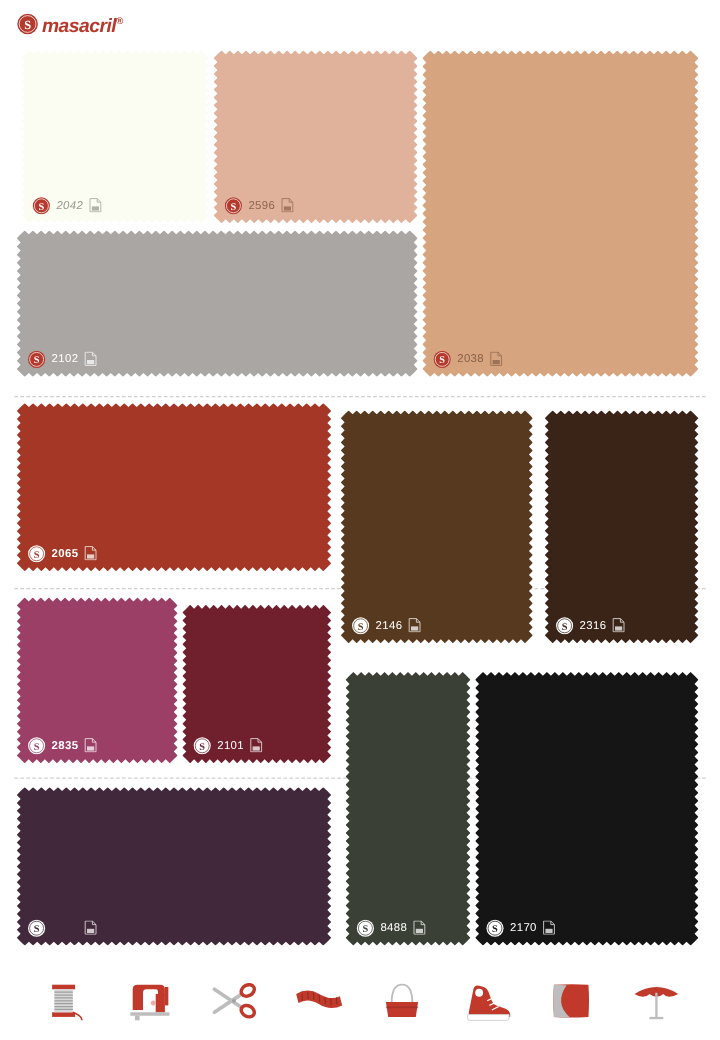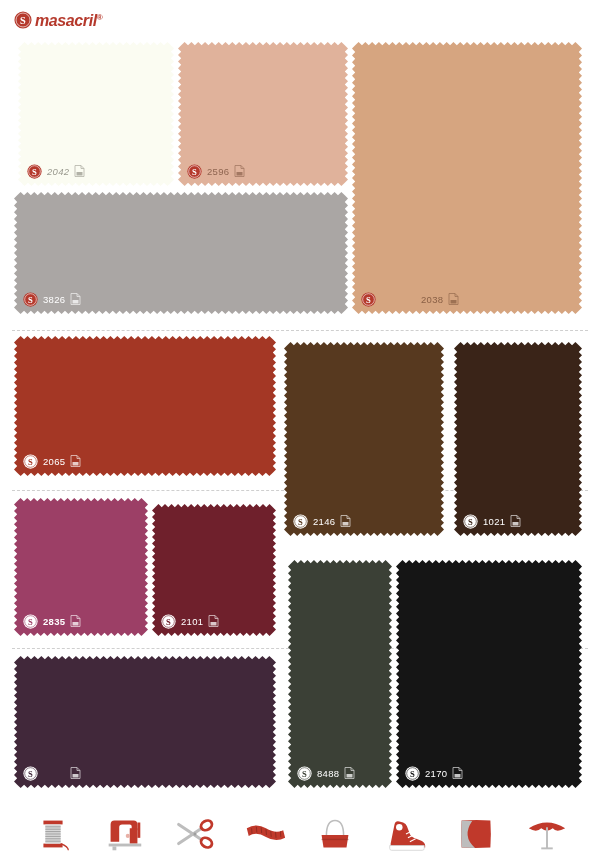--- a/index.html
+++ b/index.html
@@ -109,55 +109,55 @@
       <div class="swatch" style="left: 352px; top: 42px; width: 230px; height: 272px;">
         <svg class="cloth" viewBox="0 0 230 272">
           <path d="M 3.2 3.2 L 6.587878787878788 0 L 9.975757575757576 3.2 L 13.363636363636363 0 L 16.75151515151515 3.2 L 20.139393939393937 0 L 23.527272727272724 3.2 L 26.915151515151514 0 L 30.3030303030303 3.2 L 33.69090909090909 0 L 37.07878787878788 3.2 L 40.46666666666667 0 L 43.85454545454545 3.2 L 47.24242424242424 0 L 50.63030303030303 3.2 L 54.01818181818182 0 L 57.406060606060606 3.2 L 60.7939393939394 0 L 64.18181818181817 3.2 L 67.56969696969696 0 L 70.95757575757575 3.2 L 74.34545454545454 0 L 77.73333333333333 3.2 L 81.12121212121212 0 L 84.5090909090909 3.2 L 87.8969696969697 0 L 91.28484848484848 3.2 L 94.67272727272727 0 L 98.06060606060606 3.2 L 101.44848484848485 0 L 104.83636363636364 3.2 L 108.22424242424242 0 L 111.61212121212121 3.2 L 115 0 L 118.38787878787879 3.2 L 121.77575757575758 0 L 125.16363636363636 3.2 L 128.55151515151513 0 L 131.9393939393939 3.2 L 135.3272727272727 0 L 138.7151515151515 3.2 L 142.1030303030303 0 L 145.49090909090907 3.2 L 148.87878787878785 0 L 152.26666666666665 3.2 L 155.65454545454546 0 L 159.04242424242423 3.2 L 162.430303030303 0 L 165.81818181818178 3.2 L 169.2060606060606 0 L 172.5939393939394 3.2 L 175.98181818181817 0 L 179.36969696969695 3.2 L 182.75757575757572 0 L 186.14545454545453 3.2 L 189.53333333333333 0 L 192.9212121212121 3.2 L 196.30909090909088 0 L 199.6969696969697 3.2 L 203.08484848484846 0 L 206.47272727272727 3.2 L 209.86060606060605 0 L 213.24848484848482 3.2 L 216.63636363636363 0 L 220.0242424242424 3.2 L 223.4121212121212 0 L 226.79999999999998 3.2 L 230 6.605128205128206 L 226.8 10.01025641025641 L 230 13.415384615384617 L 226.8 16.82051282051282 L 230 20.225641025641025 L 226.8 23.630769230769232 L 230 27.03589743589744 L 226.8 30.441025641025643 L 230 33.84615384615385 L 226.8 37.251282051282054 L 230 40.65641025641026 L 226.8 44.06153846153847 L 230 47.46666666666667 L 226.8 50.87179487179488 L 230 54.27692307692308 L 226.8 57.68205128205129 L 230 61.0871794871795 L 226.8 64.49230769230769 L 230 67.89743589743591 L 226.8 71.3025641025641 L 230 74.70769230769231 L 226.8 78.11282051282052 L 230 81.51794871794873 L 226.8 84.92307692307693 L 230 88.32820512820514 L 226.8 91.73333333333333 L 230 95.13846153846156 L 226.8 98.54358974358976 L 230 101.94871794871796 L 226.8 105.35384615384616 L 230 108.75897435897437 L 226.8 112.16410256410258 L 230 115.56923076923078 L 226.8 118.97435897435899 L 230 122.37948717948719 L 226.8 125.78461538461539 L 230 129.18974358974359 L 226.8 132.5948717948718 L 230 136 L 226.8 139.4051282051282 L 230 142.81025641025641 L 226.8 146.2153846153846 L 230 149.62051282051283 L 226.8 153.02564102564102 L 230 156.43076923076924 L 226.8 159.83589743589744 L 230 163.24102564102563 L 226.8 166.64615384615385 L 230 170.05128205128207 L 226.8 173.45641025641027 L 230 176.86153846153846 L 226.8 180.26666666666665 L 230 183.67179487179487 L 226.8 187.0769230769231 L 230 190.4820512820513 L 226.8 193.8871794871795 L 230 197.2923076923077 L 226.8 200.6974358974359 L 230 204.10256410256412 L 226.8 207.5076923076923 L 230 210.91282051282053 L 226.8 214.31794871794872 L 230 217.72307692307695 L 226.8 221.12820512820514 L 230 224.53333333333333 L 226.8 227.93846153846155 L 230 231.34358974358975 L 226.8 234.74871794871797 L 230 238.15384615384616 L 226.8 241.55897435897435 L 230 244.96410256410257 L 226.8 248.36923076923077 L 230 251.774358974359 L 226.8 255.17948717948718 L 230 258.5846153846154 L 226.8 261.9897435897436 L 230 265.3948717948718 L 226.8 268.8 L 223.41212121212124 272 L 220.02424242424243 268.8 L 216.63636363636365 272 L 213.24848484848485 268.8 L 209.86060606060607 272 L 206.4727272727273 268.8 L 203.0848484848485 272 L 199.69696969696972 268.8 L 196.3090909090909 272 L 192.92121212121214 268.8 L 189.53333333333336 272 L 186.14545454545456 268.8 L 182.75757575757578 272 L 179.36969696969697 268.8 L 175.9818181818182 272 L 172.59393939393942 268.8 L 169.20606060606062 272 L 165.81818181818184 268.8 L 162.43030303030304 272 L 159.04242424242426 268.8 L 155.65454545454548 272 L 152.26666666666668 268.8 L 148.87878787878788 272 L 145.4909090909091 268.8 L 142.10303030303032 272 L 138.71515151515155 268.8 L 135.32727272727274 272 L 131.93939393939394 268.8 L 128.55151515151516 272 L 125.16363636363637 268.8 L 121.7757575757576 272 L 118.3878787878788 268.8 L 115.00000000000001 272 L 111.61212121212122 268.8 L 108.22424242424243 272 L 104.83636363636366 268.8 L 101.44848484848488 272 L 98.06060606060609 268.8 L 94.67272727272729 272 L 91.28484848484851 268.8 L 87.8969696969697 272 L 84.50909090909093 268.8 L 81.12121212121215 272 L 77.73333333333335 268.8 L 74.34545454545454 272 L 70.95757575757577 268.8 L 67.56969696969699 272 L 64.18181818181822 268.8 L 60.79393939393941 272 L 57.406060606060606 268.8 L 54.01818181818183 272 L 50.630303030303054 268.8 L 47.24242424242428 272 L 43.85454545454547 268.8 L 40.46666666666667 272 L 37.07878787878789 268.8 L 33.690909090909116 272 L 30.30303030303031 268.8 L 26.915151515151535 272 L 23.52727272727273 268.8 L 20.139393939393955 272 L 16.75151515151518 268.8 L 13.363636363636374 272 L 9.975757575757598 268.8 L 6.587878787878793 272 L 3.200000000000017 268.8 L 0 265.3948717948718 L 3.2 261.9897435897436 L 0 258.5846153846154 L 3.2 255.17948717948718 L 0 251.774358974359 L 3.2 248.36923076923077 L 0 244.96410256410257 L 3.2 241.55897435897435 L 0 238.15384615384616 L 3.2 234.74871794871797 L 0 231.34358974358975 L 3.2 227.93846153846155 L 0 224.53333333333336 L 3.2 221.12820512820514 L 0 217.72307692307692 L 3.2 214.31794871794872 L 0 210.91282051282053 L 3.2 207.5076923076923 L 0 204.1025641025641 L 3.2 200.69743589743592 L 0 197.2923076923077 L 3.2 193.88717948717948 L 0 190.4820512820513 L 3.2 187.0769230769231 L 0 183.67179487179487 L 3.2 180.26666666666668 L 0 176.86153846153846 L 3.2 173.45641025641027 L 0 170.05128205128204 L 3.2 166.64615384615385 L 0 163.24102564102566 L 3.2 159.83589743589744 L 0 156.43076923076922 L 3.2 153.02564102564102 L 0 149.62051282051283 L 3.2 146.2153846153846 L 0 142.81025641025641 L 3.2 139.4051282051282 L 0 136 L 3.2 132.5948717948718 L 0 129.18974358974359 L 3.2 125.78461538461539 L 0 122.37948717948717 L 3.2 118.97435897435898 L 0 115.56923076923076 L 3.2 112.16410256410256 L 0 108.75897435897437 L 3.2 105.35384615384615 L 0 101.94871794871793 L 3.2 98.54358974358973 L 0 95.13846153846154 L 3.2 91.73333333333335 L 0 88.32820512820513 L 3.2 84.9230769230769 L 0 81.51794871794871 L 3.2 78.11282051282049 L 0 74.7076923076923 L 3.2 71.3025641025641 L 0 67.89743589743588 L 3.2 64.49230769230769 L 0 61.08717948717947 L 3.2 57.682051282051276 L 0 54.276923076923055 L 3.2 50.87179487179486 L 0 47.46666666666667 L 3.2 44.06153846153845 L 0 40.656410256410254 L 3.2 37.25128205128203 L 0 33.84615384615384 L 3.2 30.441025641025647 L 0 27.035897435897425 L 3.2 23.630769230769232 L 0 20.22564102564101 L 3.2 16.820512820512818 L 0 13.415384615384625 L 3.2 10.010256410256375 L 0 6.60512820512821 L 3.2 3.1999999999999886 Z" fill="#d6a580"></path>
         </svg>
         <div class="label">
           <svg class="sbadge" viewBox="0 0 40 40">
             <circle cx="20" cy="20" r="19" fill="#b5392c"></circle>
             <circle cx="20" cy="20" r="15.5" fill="none" stroke="#ffffff" stroke-width="1.6"></circle>
             <text x="20" y="28.5" text-anchor="middle" font-family="'Liberation Serif', serif" font-size="23" font-weight="bold" fill="#ffffff">S</text>
           </svg>
-          <span class="code" style="color: rgb(138, 96, 69); margin-left: 40px;">2038</span>
+          <span class="code" style="color: rgb(138, 96, 69);">2038</span>
           <svg class="doc-ico" viewBox="0 0 22 24">
             <path d="M2 1 h12 l6 6 v16 h-18 z M14 1 v6 h6" fill="none" stroke="#8a6045" stroke-width="1.6"></path>
             <rect x="5" y="14" width="12" height="7" fill="#8a6045"></rect>
           </svg>
         </div>
       </div>
       <div class="swatch" style="left: 14px; top: 192px; width: 334px; height: 122px;">
         <svg class="cloth" viewBox="0 0 334 122">
           <path d="M 3.2 3.2 L 6.612500000000001 0 L 10.025 3.2 L 13.4375 0 L 16.85 3.2 L 20.2625 0 L 23.675 3.2 L 27.087500000000002 0 L 30.5 3.2 L 33.9125 0 L 37.325 3.2 L 40.737500000000004 0 L 44.150000000000006 3.2 L 47.56250000000001 0 L 50.97500000000001 3.2 L 54.3875 0 L 57.800000000000004 3.2 L 61.21250000000001 0 L 64.625 3.2 L 68.03750000000001 0 L 71.45 3.2 L 74.86250000000001 0 L 78.275 3.2 L 81.6875 0 L 85.10000000000001 3.2 L 88.51250000000002 0 L 91.92500000000001 3.2 L 95.3375 0 L 98.75000000000001 3.2 L 102.16250000000002 0 L 105.575 3.2 L 108.98750000000001 0 L 112.4 3.2 L 115.81250000000001 0 L 119.22500000000002 3.2 L 122.6375 0 L 126.05000000000001 3.2 L 129.4625 0 L 132.875 3.2 L 136.2875 0 L 139.7 3.2 L 143.11249999999998 0 L 146.525 3.2 L 149.9375 0 L 153.35 3.2 L 156.76250000000002 0 L 160.17499999999998 3.2 L 163.5875 0 L 167 3.2 L 170.4125 0 L 173.82500000000002 3.2 L 177.2375 0 L 180.65 3.2 L 184.06250000000003 0 L 187.475 3.2 L 190.8875 0 L 194.3 3.2 L 197.7125 0 L 201.12500000000003 3.2 L 204.5375 0 L 207.95 3.2 L 211.3625 0 L 214.775 3.2 L 218.18750000000003 0 L 221.6 3.2 L 225.0125 0 L 228.425 3.2 L 231.8375 0 L 235.25000000000003 3.2 L 238.6625 0 L 242.075 3.2 L 245.4875 0 L 248.9 3.2 L 252.31250000000003 0 L 255.725 3.2 L 259.1375 0 L 262.55 3.2 L 265.9625 0 L 269.375 3.2 L 272.7875 0 L 276.2 3.2 L 279.6125 0 L 283.025 3.2 L 286.4375 0 L 289.85 3.2 L 293.26250000000005 0 L 296.675 3.2 L 300.0875 0 L 303.5 3.2 L 306.9125 0 L 310.32500000000005 3.2 L 313.7375 0 L 317.15 3.2 L 320.5625 0 L 323.975 3.2 L 327.38750000000005 0 L 330.8 3.2 L 334 6.6 L 330.8 10 L 334 13.399999999999999 L 330.8 16.8 L 334 20.2 L 330.8 23.599999999999998 L 334 26.999999999999996 L 330.8 30.4 L 334 33.8 L 330.8 37.2 L 334 40.6 L 330.8 44 L 334 47.4 L 330.8 50.8 L 334 54.2 L 330.8 57.6 L 334 61 L 330.8 64.39999999999999 L 334 67.80000000000001 L 330.8 71.2 L 334 74.6 L 330.8 78 L 334 81.39999999999999 L 330.8 84.8 L 334 88.2 L 330.8 91.6 L 334 95 L 330.8 98.39999999999999 L 334 101.8 L 330.8 105.2 L 334 108.6 L 330.8 112 L 334 115.39999999999999 L 330.8 118.8 L 327.3875 122 L 323.975 118.8 L 320.5625 122 L 317.15000000000003 118.8 L 313.7375 122 L 310.325 118.8 L 306.9125 122 L 303.5 118.8 L 300.08750000000003 122 L 296.675 118.8 L 293.2625 122 L 289.85 118.8 L 286.4375 122 L 283.025 118.8 L 279.6125 122 L 276.2 118.8 L 272.7875 122 L 269.375 118.8 L 265.9625 122 L 262.55 118.8 L 259.1375 122 L 255.72500000000002 118.8 L 252.3125 122 L 248.9 118.8 L 245.4875 122 L 242.075 118.8 L 238.66250000000002 122 L 235.25 118.8 L 231.83749999999998 122 L 228.425 118.8 L 225.0125 122 L 221.60000000000002 118.8 L 218.1875 122 L 214.77499999999998 118.8 L 211.3625 122 L 207.95 118.8 L 204.53750000000002 122 L 201.125 118.8 L 197.7125 122 L 194.3 118.8 L 190.88750000000002 122 L 187.475 118.8 L 184.0625 122 L 180.65 118.8 L 177.23749999999998 122 L 173.82500000000002 118.8 L 170.4125 122 L 167 118.8 L 163.5875 122 L 160.17499999999998 118.8 L 156.7625 122 L 153.35 118.8 L 149.93749999999997 122 L 146.525 118.8 L 143.1125 122 L 139.7 118.8 L 136.2875 122 L 132.87499999999997 118.8 L 129.4625 122 L 126.05000000000001 118.8 L 122.63749999999999 122 L 119.225 118.8 L 115.81249999999997 122 L 112.4 118.8 L 108.98750000000001 122 L 105.57499999999999 118.8 L 102.1625 122 L 98.74999999999997 118.8 L 95.3375 122 L 91.92500000000001 118.8 L 88.51249999999999 122 L 85.1 118.8 L 81.68749999999997 122 L 78.275 118.8 L 74.86250000000001 122 L 71.44999999999999 118.8 L 68.03750000000002 122 L 64.625 118.8 L 61.21249999999998 122 L 57.80000000000001 118.8 L 54.38749999999999 122 L 50.97500000000002 118.8 L 47.5625 122 L 44.14999999999998 118.8 L 40.737499999999955 122 L 37.32499999999999 118.8 L 33.91250000000002 122 L 30.5 118.8 L 27.087499999999977 122 L 23.674999999999955 118.8 L 20.26249999999999 122 L 16.850000000000023 118.8 L 13.4375 122 L 10.024999999999977 118.8 L 6.6124999999999545 122 L 3.1999999999999886 118.8 L 0 115.39999999999999 L 3.2 112 L 0 108.6 L 3.2 105.2 L 0 101.8 L 3.2 98.4 L 0 95 L 3.2 91.6 L 0 88.2 L 3.2 84.8 L 0 81.4 L 3.2 78 L 0 74.6 L 3.2 71.2 L 0 67.8 L 3.2 64.4 L 0 61 L 3.2 57.60000000000001 L 0 54.19999999999999 L 3.2 50.8 L 0 47.400000000000006 L 3.2 44 L 0 40.60000000000001 L 3.2 37.2 L 0 33.8 L 3.2 30.400000000000006 L 0 27 L 3.2 23.60000000000001 L 0 20.200000000000003 L 3.2 16.799999999999997 L 0 13.400000000000006 L 3.2 10 L 0 6.6000000000000085 L 3.2 3.200000000000003 Z" fill="#aaa6a4"></path>
         </svg>
         <div class="label">
           <svg class="sbadge" viewBox="0 0 40 40">
             <circle cx="20" cy="20" r="19" fill="#b5392c"></circle>
             <circle cx="20" cy="20" r="15.5" fill="none" stroke="#ffffff" stroke-width="1.6"></circle>
             <text x="20" y="28.5" text-anchor="middle" font-family="'Liberation Serif', serif" font-size="23" font-weight="bold" fill="#ffffff">S</text>
           </svg>
-          <span class="code" style="color: rgb(255, 255, 255);">3826</span>
+          <span class="code" style="color: rgb(255, 255, 255);">2102</span>
           <svg class="doc-ico" viewBox="0 0 22 24">
             <path d="M2 1 h12 l6 6 v16 h-18 z M14 1 v6 h6" fill="none" stroke="#ffffff" stroke-width="1.6"></path>
             <rect x="5" y="14" width="12" height="7" fill="#ffffff"></rect>
           </svg>
         </div>
       </div>
       <div class="swatch" style="left: 14px; top: 336px; width: 262px; height: 140px;">
         <svg class="cloth" viewBox="0 0 262 140">
           <path d="M 3.2 3.2 L 6.654054054054054 0 L 10.108108108108109 3.2 L 13.56216216216216 0 L 17.016216216216215 3.2 L 20.47027027027027 0 L 23.92432432432432 3.2 L 27.37837837837838 0 L 30.83243243243243 3.2 L 34.28648648648649 0 L 37.74054054054054 3.2 L 41.1945945945946 0 L 44.648648648648646 3.2 L 48.1027027027027 0 L 51.55675675675676 3.2 L 55.01081081081082 0 L 58.464864864864865 3.2 L 61.91891891891892 0 L 65.37297297297297 3.2 L 68.82702702702703 0 L 72.28108108108108 3.2 L 75.73513513513512 0 L 79.1891891891892 3.2 L 82.64324324324325 0 L 86.09729729729729 3.2 L 89.55135135135136 0 L 93.0054054054054 3.2 L 96.45945945945947 0 L 99.91351351351352 3.2 L 103.36756756756756 0 L 106.82162162162163 3.2 L 110.27567567567567 0 L 113.72972972972973 3.2 L 117.18378378378378 0 L 120.63783783783784 3.2 L 124.09189189189189 0 L 127.54594594594596 3.2 L 130.99999999999997 0 L 134.45405405405404 3.2 L 137.90810810810808 0 L 141.36216216216215 3.2 L 144.81621621621622 0 L 148.27027027027023 3.2 L 151.7243243243243 0 L 155.17837837837837 3.2 L 158.6324324324324 0 L 162.08648648648648 3.2 L 165.54054054054052 0 L 168.99459459459456 3.2 L 172.44864864864863 0 L 175.9027027027027 3.2 L 179.35675675675674 0 L 182.81081081081078 3.2 L 186.26486486486485 0 L 189.71891891891892 3.2 L 193.17297297297296 0 L 196.62702702702703 3.2 L 200.08108108108107 0 L 203.5351351351351 3.2 L 206.98918918918918 0 L 210.44324324324324 3.2 L 213.89729729729729 0 L 217.35135135135133 3.2 L 220.8054054054054 0 L 224.25945945945944 3.2 L 227.7135135135135 0 L 231.16756756756754 3.2 L 234.6216216216216 0 L 238.07567567567565 3.2 L 241.5297297297297 0 L 244.98378378378376 3.2 L 248.4378378378378 0 L 251.8918918918919 3.2 L 255.3459459459459 0 L 258.79999999999995 3.2 L 262 6.54 L 258.8 9.879999999999999 L 262 13.219999999999999 L 258.8 16.56 L 262 19.9 L 258.8 23.24 L 262 26.58 L 258.8 29.919999999999998 L 262 33.26 L 258.8 36.6 L 262 39.94 L 258.8 43.28 L 262 46.620000000000005 L 258.8 49.96 L 262 53.300000000000004 L 258.8 56.64 L 262 59.98 L 258.8 63.31999999999999 L 262 66.66 L 258.8 70 L 262 73.34 L 258.8 76.67999999999999 L 262 80.02 L 258.8 83.36 L 262 86.7 L 258.8 90.04 L 262 93.38 L 258.8 96.72 L 262 100.05999999999999 L 258.8 103.4 L 262 106.74 L 258.8 110.08 L 262 113.42 L 258.8 116.75999999999999 L 262 120.10000000000001 L 258.8 123.43999999999998 L 262 126.78 L 258.8 130.12 L 262 133.45999999999998 L 258.8 136.79999999999998 L 255.34594594594597 140 L 251.8918918918919 136.8 L 248.43783783783786 140 L 244.9837837837838 136.8 L 241.52972972972975 140 L 238.07567567567568 136.8 L 234.62162162162164 140 L 231.16756756756757 136.8 L 227.71351351351353 140 L 224.25945945945946 136.8 L 220.80540540540542 140 L 217.35135135135135 136.8 L 213.8972972972973 140 L 210.44324324324324 136.8 L 206.9891891891892 140 L 203.53513513513514 136.8 L 200.0810810810811 140 L 196.62702702702703 136.8 L 193.17297297297299 140 L 189.71891891891892 136.8 L 186.26486486486488 140 L 182.81081081081084 136.8 L 179.35675675675677 140 L 175.90270270270273 136.8 L 172.44864864864866 140 L 168.99459459459462 136.8 L 165.54054054054055 140 L 162.08648648648648 136.8 L 158.63243243243244 140 L 155.1783783783784 136.8 L 151.72432432432436 140 L 148.2702702702703 136.8 L 144.81621621621622 140 L 141.36216216216218 136.8 L 137.90810810810814 140 L 134.45405405405404 136.8 L 131.00000000000003 140 L 127.54594594594596 136.8 L 124.09189189189192 140 L 120.63783783783785 136.8 L 117.18378378378378 140 L 113.72972972972977 136.8 L 110.2756756756757 140 L 106.82162162162163 136.8 L 103.36756756756759 140 L 99.91351351351352 136.8 L 96.45945945945948 140 L 93.00540540540544 136.8 L 89.55135135135137 140 L 86.0972972972973 136.8 L 82.64324324324326 140 L 79.18918918918922 136.8 L 75.73513513513515 140 L 72.28108108108108 136.8 L 68.82702702702704 140 L 65.37297297297297 136.8 L 61.91891891891893 140 L 58.46486486486489 136.8 L 55.010810810810824 140 L 51.556756756756755 136.8 L 48.102702702702715 140 L 44.648648648648674 136.8 L 41.194594594594605 140 L 37.740540540540565 136.8 L 34.286486486486496 140 L 30.832432432432455 136.8 L 27.378378378378386 140 L 23.924324324324346 136.8 L 20.470270270270305 140 L 17.016216216216236 136.8 L 13.562162162162196 140 L 10.108108108108098 136.8 L 6.654054054054086 140 L 3.2000000000000455 136.8 L 0 133.46 L 3.2 130.12 L 0 126.78000000000002 L 3.2 123.44000000000001 L 0 120.10000000000001 L 3.2 116.76000000000002 L 0 113.42000000000002 L 3.2 110.08000000000001 L 0 106.74000000000001 L 3.2 103.4 L 0 100.06000000000002 L 3.2 96.72000000000001 L 0 93.38000000000001 L 3.2 90.04000000000002 L 0 86.70000000000002 L 3.2 83.36000000000001 L 0 80.02000000000001 L 3.2 76.68000000000002 L 0 73.34 L 3.2 70.00000000000001 L 0 66.66000000000001 L 3.2 63.32000000000002 L 0 59.98000000000002 L 3.2 56.640000000000015 L 0 53.30000000000001 L 3.2 49.96000000000001 L 0 46.62000000000002 L 3.2 43.280000000000015 L 0 39.940000000000026 L 3.2 36.60000000000001 L 0 33.26000000000002 L 3.2 29.920000000000016 L 0 26.580000000000013 L 3.2 23.240000000000023 L 0 19.900000000000006 L 3.2 16.56000000000003 L 0 13.220000000000013 L 3.2 9.88000000000001 L 0 6.5400000000000205 L 3.2 3.200000000000017 Z" fill="#a43725"></path>
         </svg>
         <div class="label">
           <svg class="sbadge" viewBox="0 0 40 40">
             <circle cx="20" cy="20" r="19" fill="#ffffff"></circle>
             <circle cx="20" cy="20" r="15.5" fill="none" stroke="#a43725" stroke-width="1.6"></circle>
             <text x="20" y="28.5" text-anchor="middle" font-family="'Liberation Serif', serif" font-size="23" font-weight="bold" fill="#a43725">S</text>
           </svg>
-          <span class="code" style="color: rgb(255, 255, 255);">2065</span>
+          <span class="code" style="color: rgb(255, 255, 255); font-weight: bold;">2065</span>
           <svg class="doc-ico" viewBox="0 0 22 24">
             <path d="M2 1 h12 l6 6 v16 h-18 z M14 1 v6 h6" fill="none" stroke="#ffffff" stroke-width="1.6"></path>
             <rect x="5" y="14" width="12" height="7" fill="#ffffff"></rect>
           </svg>
         </div>
       </div>
       <div class="swatch" style="left: 284px; top: 342px; width: 160px; height: 194px;">
         <svg class="cloth" viewBox="0 0 160 194">
           <path d="M 3.2 3.2 L 6.539130434782608 0 L 9.878260869565217 3.2 L 13.217391304347824 0 L 16.556521739130435 3.2 L 19.895652173913042 0 L 23.23478260869565 3.2 L 26.57391304347826 0 L 29.913043478260867 3.2 L 33.25217391304348 0 L 36.59130434782609 3.2 L 39.9304347826087 0 L 43.2695652173913 3.2 L 46.608695652173914 0 L 49.947826086956525 3.2 L 53.286956521739135 0 L 56.62608695652174 3.2 L 59.96521739130435 0 L 63.30434782608695 3.2 L 66.64347826086957 0 L 69.98260869565217 3.2 L 73.32173913043478 0 L 76.6608695652174 3.2 L 80 0 L 83.3391304347826 3.2 L 86.67826086956522 0 L 90.01739130434783 3.2 L 93.35652173913043 0 L 96.69565217391305 3.2 L 100.03478260869565 0 L 103.37391304347827 3.2 L 106.71304347826086 0 L 110.05217391304348 3.2 L 113.3913043478261 0 L 116.7304347826087 3.2 L 120.0695652173913 0 L 123.4086956521739 3.2 L 126.74782608695652 0 L 130.08695652173913 3.2 L 133.42608695652171 0 L 136.76521739130433 3.2 L 140.10434782608692 0 L 143.44347826086954 3.2 L 146.78260869565216 0 L 150.12173913043478 3.2 L 153.4608695652174 0 L 156.79999999999998 3.2 L 160 6.550000000000001 L 156.8 9.9 L 160 13.25 L 156.8 16.6 L 160 19.95 L 156.8 23.299999999999997 L 160 26.65 L 156.8 30 L 160 33.35 L 156.8 36.7 L 160 40.050000000000004 L 156.8 43.4 L 160 46.75 L 156.8 50.1 L 160 53.45 L 156.8 56.800000000000004 L 160 60.15 L 156.8 63.5 L 160 66.85 L 156.8 70.2 L 160 73.55 L 156.8 76.9 L 160 80.25 L 156.8 83.6 L 160 86.95 L 156.8 90.3 L 160 93.65 L 156.8 97 L 160 100.35 L 156.8 103.7 L 160 107.05 L 156.8 110.4 L 160 113.75 L 156.8 117.1 L 160 120.45 L 156.8 123.8 L 160 127.15 L 156.8 130.5 L 160 133.85 L 156.8 137.2 L 160 140.54999999999998 L 156.8 143.89999999999998 L 160 147.25 L 156.8 150.6 L 160 153.95 L 156.8 157.29999999999998 L 160 160.64999999999998 L 156.8 163.99999999999997 L 160 167.35 L 156.8 170.7 L 160 174.04999999999998 L 156.8 177.39999999999998 L 160 180.74999999999997 L 156.8 184.1 L 160 187.45 L 156.8 190.79999999999998 L 153.4608695652174 194 L 150.1217391304348 190.8 L 146.7826086956522 194 L 143.44347826086957 190.8 L 140.10434782608698 194 L 136.76521739130436 190.8 L 133.42608695652174 194 L 130.08695652173915 190.8 L 126.74782608695654 194 L 123.40869565217392 190.8 L 120.06956521739131 194 L 116.73043478260871 190.8 L 113.3913043478261 194 L 110.05217391304349 190.8 L 106.71304347826089 194 L 103.37391304347827 190.8 L 100.03478260869566 194 L 96.69565217391306 190.8 L 93.35652173913044 194 L 90.01739130434784 190.8 L 86.67826086956524 194 L 83.33913043478262 190.8 L 80.00000000000001 194 L 76.66086956521741 190.8 L 73.32173913043479 194 L 69.98260869565219 190.8 L 66.64347826086959 194 L 63.30434782608697 190.8 L 59.965217391304364 194 L 56.626086956521746 190.8 L 53.28695652173916 194 L 49.94782608695654 190.8 L 46.60869565217392 194 L 43.26956521739132 190.8 L 39.930434782608714 194 L 36.59130434782611 190.8 L 33.25217391304349 194 L 29.913043478260875 190.8 L 26.573913043478285 194 L 23.234782608695667 190.8 L 19.895652173913078 194 L 16.55652173913046 190.8 L 13.217391304347842 194 L 9.878260869565224 190.8 L 6.5391304347826065 194 L 3.200000000000017 190.8 L 0 187.45000000000002 L 3.2 184.10000000000002 L 0 180.75 L 3.2 177.4 L 0 174.05 L 3.2 170.70000000000002 L 0 167.35000000000002 L 3.2 164 L 0 160.65 L 3.2 157.3 L 0 153.95000000000002 L 3.2 150.60000000000002 L 0 147.25 L 3.2 143.9 L 0 140.55 L 3.2 137.20000000000002 L 0 133.85000000000002 L 3.2 130.5 L 0 127.15 L 3.2 123.80000000000001 L 0 120.45000000000002 L 3.2 117.10000000000001 L 0 113.75000000000001 L 3.2 110.40000000000002 L 0 107.05000000000001 L 3.2 103.70000000000002 L 0 100.35000000000001 L 3.2 97.00000000000001 L 0 93.65000000000002 L 3.2 90.30000000000001 L 0 86.95000000000002 L 3.2 83.60000000000001 L 0 80.25000000000001 L 3.2 76.90000000000002 L 0 73.55000000000001 L 3.2 70.20000000000002 L 0 66.85000000000001 L 3.2 63.500000000000014 L 0 60.150000000000006 L 3.2 56.80000000000001 L 0 53.45000000000002 L 3.2 50.10000000000002 L 0 46.75 L 3.2 43.400000000000006 L 0 40.05000000000001 L 3.2 36.70000000000002 L 0 33.35000000000002 L 3.2 30.00000000000003 L 0 26.650000000000006 L 3.2 23.30000000000001 L 0 19.950000000000017 L 3.2 16.600000000000023 L 0 13.250000000000028 L 3.2 9.900000000000006 L 0 6.550000000000011 L 3.2 3.200000000000017 Z" fill="#57391f"></path>
         </svg>
@@ -177,21 +177,21 @@
       <div class="swatch" style="left: 454px; top: 342px; width: 128px; height: 194px;">
         <svg class="cloth" viewBox="0 0 128 194">
           <path d="M 3.2 3.2 L 6.5777777777777775 0 L 9.955555555555556 3.2 L 13.333333333333332 0 L 16.711111111111112 3.2 L 20.08888888888889 0 L 23.466666666666665 3.2 L 26.84444444444444 0 L 30.22222222222222 3.2 L 33.599999999999994 0 L 36.97777777777778 3.2 L 40.355555555555554 0 L 43.733333333333334 3.2 L 47.111111111111114 0 L 50.48888888888889 3.2 L 53.86666666666667 0 L 57.24444444444445 3.2 L 60.62222222222222 0 L 63.99999999999999 3.2 L 67.37777777777778 0 L 70.75555555555556 3.2 L 74.13333333333334 0 L 77.5111111111111 3.2 L 80.88888888888889 0 L 84.26666666666667 3.2 L 87.64444444444445 0 L 91.02222222222223 3.2 L 94.39999999999999 0 L 97.77777777777777 3.2 L 101.15555555555555 0 L 104.53333333333333 3.2 L 107.91111111111111 0 L 111.28888888888889 3.2 L 114.66666666666666 0 L 118.04444444444444 3.2 L 121.42222222222223 0 L 124.79999999999998 3.2 L 128 6.550000000000001 L 124.8 9.9 L 128 13.25 L 124.8 16.6 L 128 19.95 L 124.8 23.299999999999997 L 128 26.65 L 124.8 30 L 128 33.35 L 124.8 36.7 L 128 40.050000000000004 L 124.8 43.4 L 128 46.75 L 124.8 50.1 L 128 53.45 L 124.8 56.800000000000004 L 128 60.15 L 124.8 63.5 L 128 66.85 L 124.8 70.2 L 128 73.55 L 124.8 76.9 L 128 80.25 L 124.8 83.6 L 128 86.95 L 124.8 90.3 L 128 93.65 L 124.8 97 L 128 100.35 L 124.8 103.7 L 128 107.05 L 124.8 110.4 L 128 113.75 L 124.8 117.1 L 128 120.45 L 124.8 123.8 L 128 127.15 L 124.8 130.5 L 128 133.85 L 124.8 137.2 L 128 140.54999999999998 L 124.8 143.89999999999998 L 128 147.25 L 124.8 150.6 L 128 153.95 L 124.8 157.29999999999998 L 128 160.64999999999998 L 124.8 163.99999999999997 L 128 167.35 L 124.8 170.7 L 128 174.04999999999998 L 124.8 177.39999999999998 L 128 180.74999999999997 L 124.8 184.1 L 128 187.45 L 124.8 190.79999999999998 L 121.42222222222222 194 L 118.04444444444444 190.8 L 114.66666666666666 194 L 111.28888888888889 190.8 L 107.91111111111111 194 L 104.53333333333333 190.8 L 101.15555555555555 194 L 97.77777777777777 190.8 L 94.4 194 L 91.02222222222221 190.8 L 87.64444444444445 194 L 84.26666666666667 190.8 L 80.88888888888889 194 L 77.51111111111112 190.8 L 74.13333333333333 194 L 70.75555555555556 190.8 L 67.37777777777778 194 L 64 190.8 L 60.62222222222222 194 L 57.24444444444444 190.8 L 53.86666666666666 194 L 50.488888888888894 190.8 L 47.111111111111114 194 L 43.733333333333334 190.8 L 40.355555555555554 194 L 36.977777777777774 190.8 L 33.60000000000001 194 L 30.22222222222223 190.8 L 26.84444444444445 194 L 23.46666666666667 190.8 L 20.08888888888889 194 L 16.71111111111111 190.8 L 13.333333333333343 194 L 9.955555555555563 190.8 L 6.577777777777769 194 L 3.200000000000017 190.8 L 0 187.45000000000002 L 3.2 184.10000000000002 L 0 180.75 L 3.2 177.4 L 0 174.05 L 3.2 170.70000000000002 L 0 167.35000000000002 L 3.2 164 L 0 160.65 L 3.2 157.3 L 0 153.95000000000002 L 3.2 150.60000000000002 L 0 147.25 L 3.2 143.9 L 0 140.55 L 3.2 137.20000000000002 L 0 133.85000000000002 L 3.2 130.5 L 0 127.15 L 3.2 123.80000000000001 L 0 120.45000000000002 L 3.2 117.10000000000001 L 0 113.75000000000001 L 3.2 110.40000000000002 L 0 107.05000000000001 L 3.2 103.70000000000002 L 0 100.35000000000001 L 3.2 97.00000000000001 L 0 93.65000000000002 L 3.2 90.30000000000001 L 0 86.95000000000002 L 3.2 83.60000000000001 L 0 80.25000000000001 L 3.2 76.90000000000002 L 0 73.55000000000001 L 3.2 70.20000000000002 L 0 66.85000000000001 L 3.2 63.500000000000014 L 0 60.150000000000006 L 3.2 56.80000000000001 L 0 53.45000000000002 L 3.2 50.10000000000002 L 0 46.75 L 3.2 43.400000000000006 L 0 40.05000000000001 L 3.2 36.70000000000002 L 0 33.35000000000002 L 3.2 30.00000000000003 L 0 26.650000000000006 L 3.2 23.30000000000001 L 0 19.950000000000017 L 3.2 16.600000000000023 L 0 13.250000000000028 L 3.2 9.900000000000006 L 0 6.550000000000011 L 3.2 3.200000000000017 Z" fill="#3a2418"></path>
         </svg>
         <div class="label">
           <svg class="sbadge" viewBox="0 0 40 40">
             <circle cx="20" cy="20" r="19" fill="#ffffff"></circle>
             <circle cx="20" cy="20" r="15.5" fill="none" stroke="#3a2418" stroke-width="1.6"></circle>
             <text x="20" y="28.5" text-anchor="middle" font-family="'Liberation Serif', serif" font-size="23" font-weight="bold" fill="#3a2418">S</text>
           </svg>
-          <span class="code" style="color: rgb(255, 255, 255);">1021</span>
+          <span class="code" style="color: rgb(255, 255, 255);">2316</span>
           <svg class="doc-ico" viewBox="0 0 22 24">
             <path d="M2 1 h12 l6 6 v16 h-18 z M14 1 v6 h6" fill="none" stroke="#ffffff" stroke-width="1.6"></path>
             <rect x="5" y="14" width="12" height="7" fill="#ffffff"></rect>
           </svg>
         </div>
       </div>
       <div class="swatch" style="left: 14px; top: 498px; width: 134px; height: 138px;">
         <svg class="cloth" viewBox="0 0 134 138">
           <path d="M 3.2 3.2 L 6.557894736842105 0 L 9.91578947368421 3.2 L 13.273684210526316 0 L 16.63157894736842 3.2 L 19.989473684210527 0 L 23.34736842105263 3.2 L 26.705263157894734 0 L 30.06315789473684 3.2 L 33.421052631578945 0 L 36.77894736842106 3.2 L 40.136842105263156 0 L 43.49473684210526 3.2 L 46.85263157894737 0 L 50.21052631578947 3.2 L 53.568421052631585 0 L 56.92631578947368 3.2 L 60.28421052631579 0 L 63.64210526315789 3.2 L 67 0 L 70.35789473684211 3.2 L 73.71578947368421 0 L 77.07368421052631 3.2 L 80.43157894736842 0 L 83.78947368421052 3.2 L 87.14736842105263 0 L 90.50526315789473 3.2 L 93.86315789473684 0 L 97.22105263157894 3.2 L 100.57894736842104 0 L 103.93684210526317 3.2 L 107.29473684210527 0 L 110.65263157894736 3.2 L 114.01052631578948 0 L 117.36842105263158 3.2 L 120.72631578947369 0 L 124.08421052631577 3.2 L 127.4421052631579 0 L 130.8 3.2 L 134 6.49 L 130.8 9.780000000000001 L 134 13.07 L 130.8 16.36 L 134 19.65 L 130.8 22.939999999999998 L 134 26.229999999999997 L 130.8 29.52 L 134 32.809999999999995 L 130.8 36.1 L 134 39.39 L 130.8 42.68 L 134 45.97 L 130.8 49.26 L 134 52.550000000000004 L 130.8 55.84 L 134 59.129999999999995 L 130.8 62.419999999999995 L 134 65.71000000000001 L 130.8 69 L 134 72.29 L 130.8 75.58 L 134 78.86999999999999 L 130.8 82.16 L 134 85.45 L 130.8 88.74 L 134 92.03 L 130.8 95.32 L 134 98.61 L 130.8 101.9 L 134 105.19 L 130.8 108.48 L 134 111.77000000000001 L 130.8 115.05999999999999 L 134 118.35000000000001 L 130.8 121.63999999999999 L 134 124.92999999999999 L 130.8 128.22 L 134 131.51 L 130.8 134.79999999999998 L 127.44210526315791 138 L 124.0842105263158 134.8 L 120.7263157894737 138 L 117.36842105263159 134.8 L 114.01052631578949 138 L 110.65263157894738 134.8 L 107.29473684210528 138 L 103.93684210526317 134.8 L 100.57894736842107 138 L 97.22105263157896 134.8 L 93.86315789473686 138 L 90.50526315789475 134.8 L 87.14736842105265 138 L 83.78947368421055 134.8 L 80.43157894736842 138 L 77.07368421052632 134.8 L 73.71578947368423 138 L 70.35789473684213 134.8 L 67 138 L 63.6421052631579 134.8 L 60.2842105263158 138 L 56.926315789473705 134.8 L 53.56842105263159 138 L 50.210526315789494 134.8 L 46.85263157894738 138 L 43.49473684210528 134.8 L 40.13684210526317 138 L 36.77894736842107 134.8 L 33.42105263157897 138 L 30.063157894736847 134.8 L 26.70526315789475 138 L 23.34736842105265 134.8 L 19.989473684210537 138 L 16.63157894736844 134.8 L 13.273684210526326 138 L 9.915789473684242 134.8 L 6.557894736842115 138 L 3.200000000000003 134.8 L 0 131.51000000000002 L 3.2 128.22 L 0 124.93 L 3.2 121.64000000000001 L 0 118.35000000000001 L 3.2 115.06000000000002 L 0 111.77000000000001 L 3.2 108.48000000000002 L 0 105.19000000000001 L 3.2 101.9 L 0 98.61000000000001 L 3.2 95.32000000000002 L 0 92.03000000000002 L 3.2 88.74000000000001 L 0 85.45000000000002 L 3.2 82.16000000000001 L 0 78.87000000000002 L 3.2 75.58000000000001 L 0 72.29 L 3.2 69.00000000000001 L 0 65.71000000000001 L 3.2 62.420000000000016 L 0 59.130000000000024 L 3.2 55.84000000000002 L 0 52.55000000000001 L 3.2 49.26000000000002 L 0 45.97000000000001 L 3.2 42.68000000000002 L 0 39.390000000000015 L 3.2 36.10000000000001 L 0 32.81000000000002 L 3.2 29.52000000000001 L 0 26.230000000000004 L 3.2 22.940000000000026 L 0 19.650000000000006 L 3.2 16.360000000000028 L 0 13.070000000000022 L 3.2 9.780000000000001 L 0 6.490000000000009 L 3.2 3.200000000000017 Z" fill="#9c3f66"></path>
         </svg>

